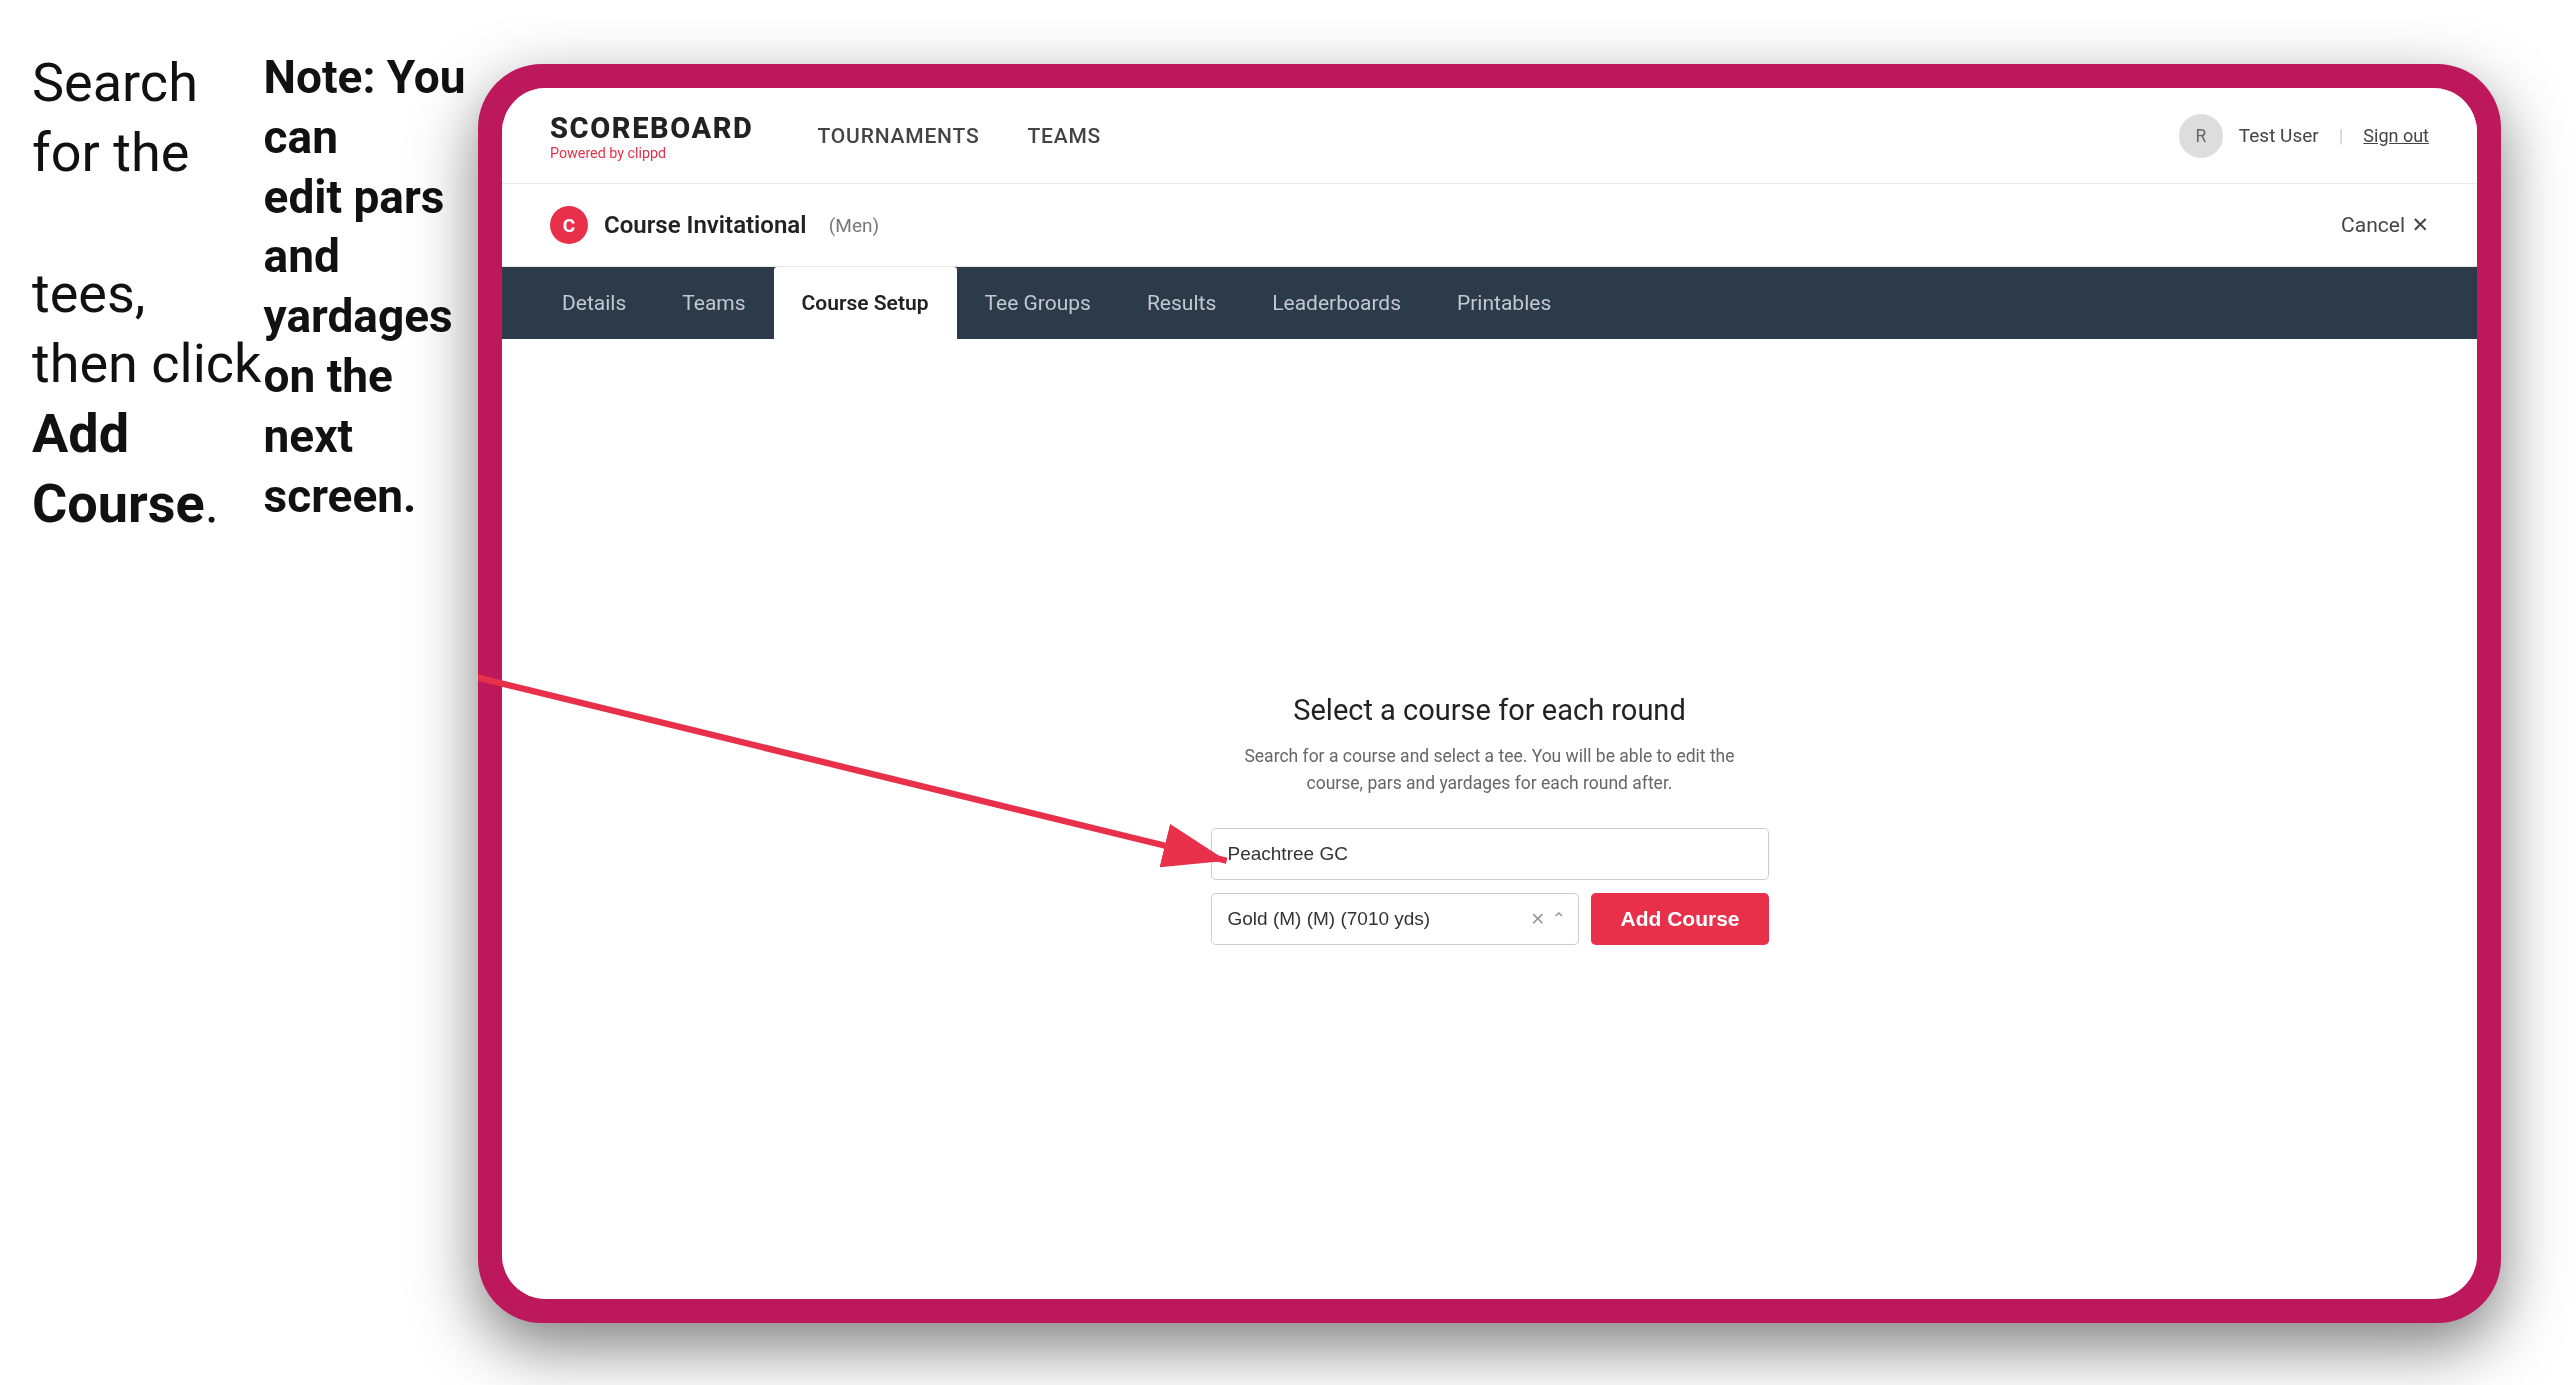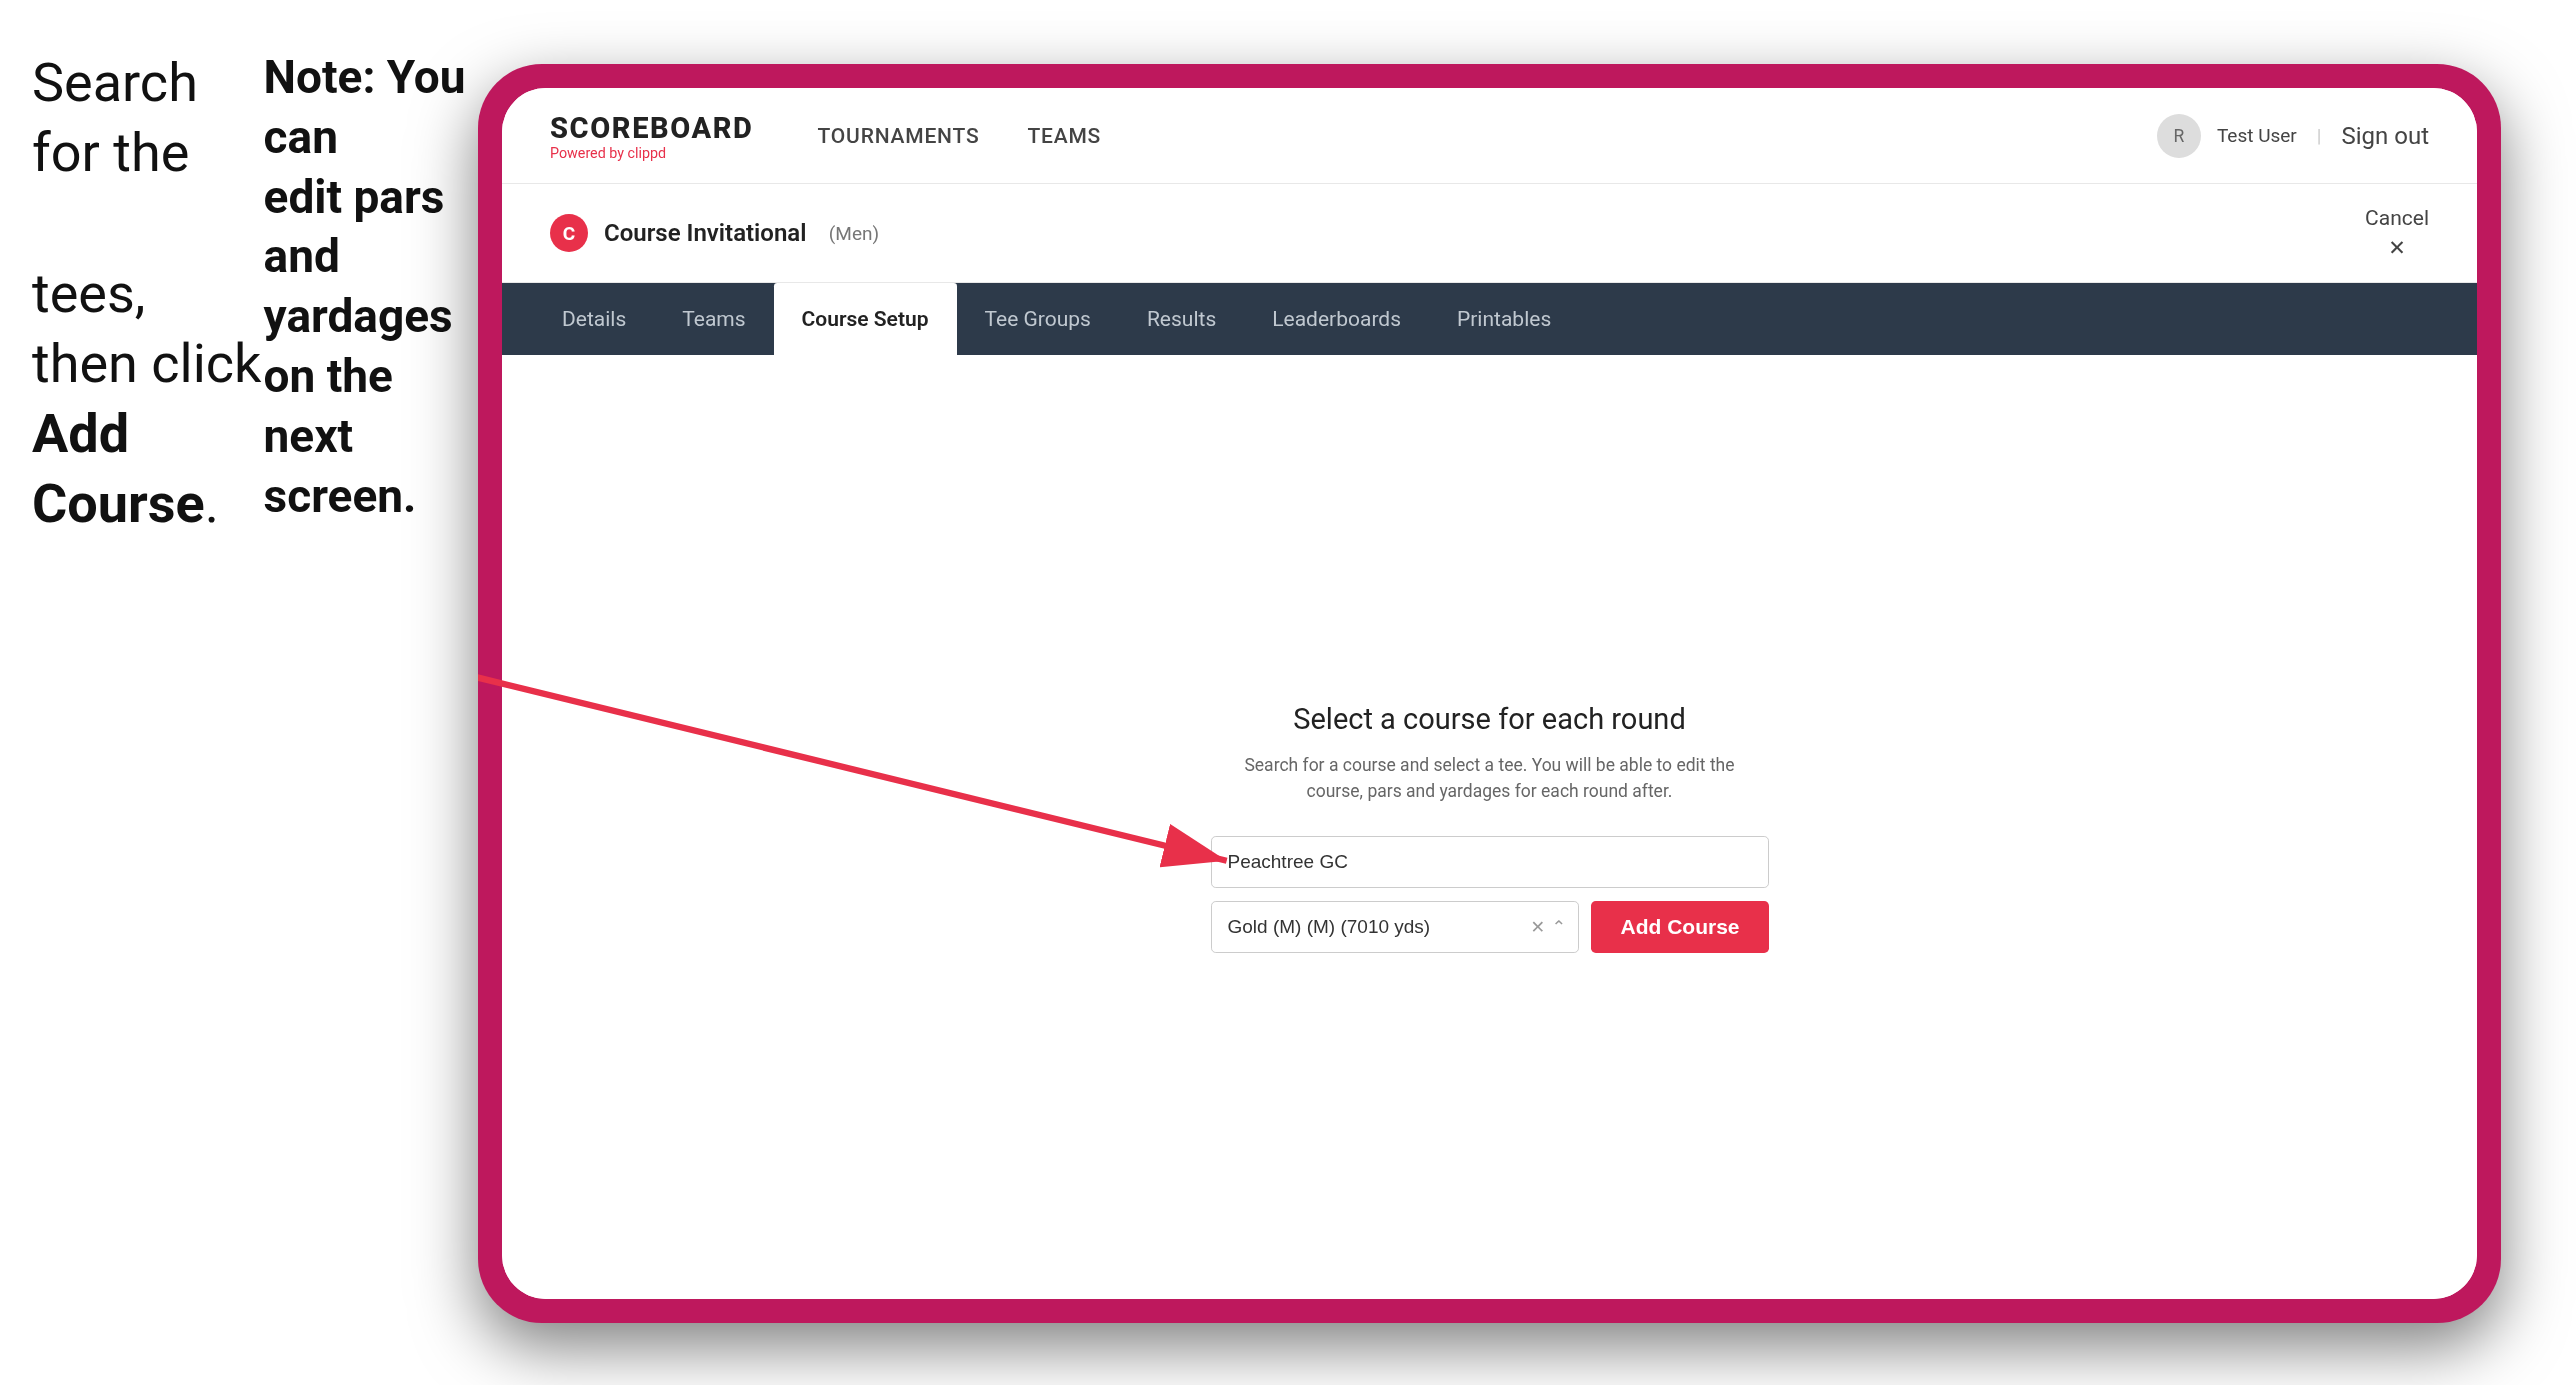--- a/index.html
+++ b/index.html
@@ -135,23 +135,24 @@
       font-size: 17.5px;
       color: #666;
     }
 
     .user-info {
       font-size: 19px;
       color: #444;
     }
 
     .sign-out {
-      font-size: 24px;
+      font-size: 18px;
       color: #444;
       cursor: pointer;
+      text-decoration: underline;
     }
 
     .separator {
       color: #ccc;
       font-size: 19px;
       margin: 0 4px;
     }
 
     
     .tournament-header {
@@ -195,21 +196,20 @@
       margin-left: 6.4px;
     }
 
     .cancel-btn {
       font-size: 21px;
       color: #444;
       cursor: pointer;
       display: flex;
       align-items: center;
       gap: 6.4px;
-      flex-direction: column;
     }
 
     
     .tab-nav {
       background: #2d3a4a;
       display: flex;
       align-items: center;
       padding: 0 32px;
       flex-shrink: 0;
       height: 72px;

